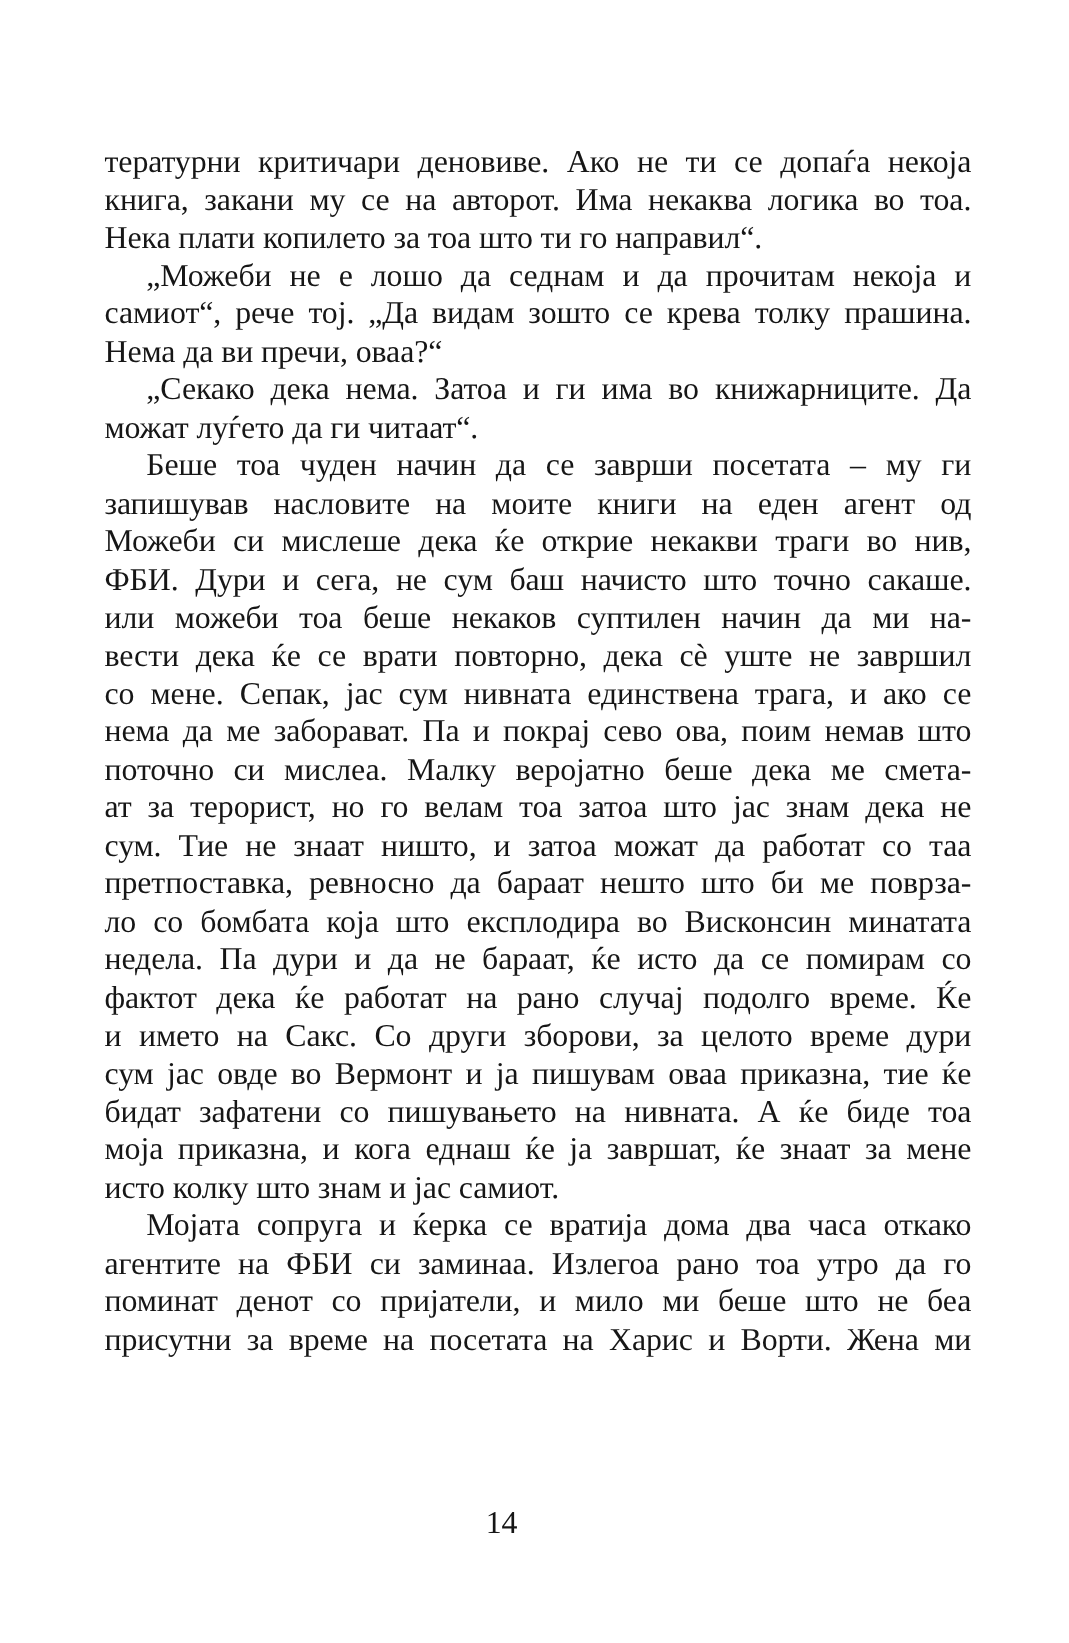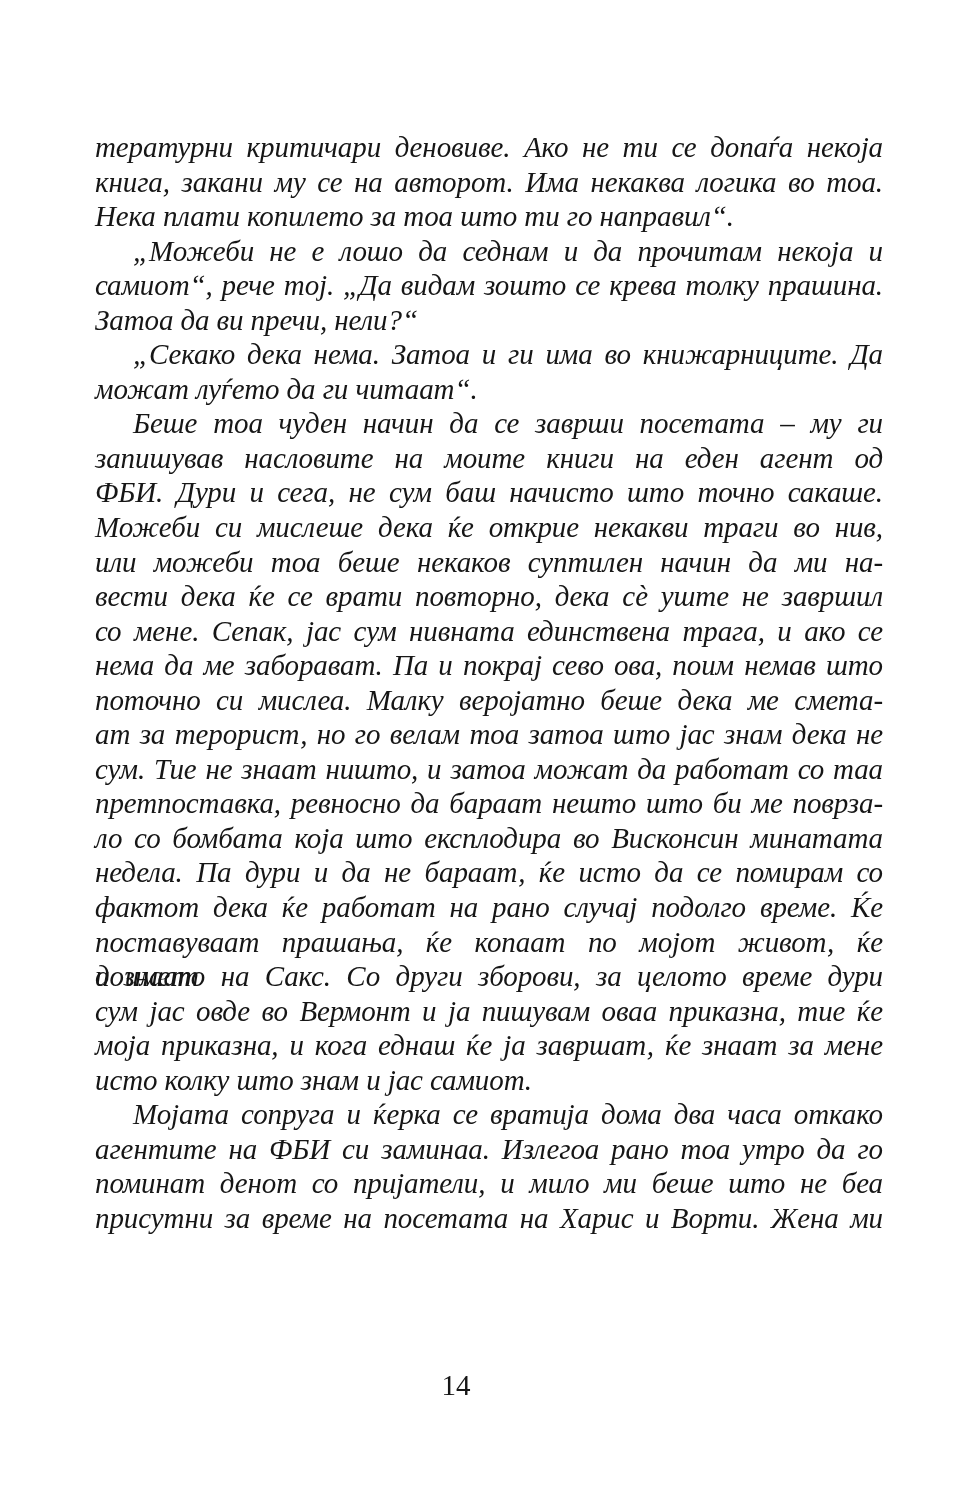--- a/index.html
+++ b/index.html
@@ -21,21 +21,20 @@
     left: 95px;
     top: 130px;
     width: 788px;
     font-size: 29px;
     line-height: 34.55px;
     letter-spacing: -0.1px;
   }
   .paragraph {
     margin: 0;
     padding: 0;
-    font-style: italic;
   }
   .line {
     text-align: justify;
     text-align-last: justify;
     height: 34.55px;
     overflow: visible;
     white-space: normal;
   }
   .line.ind {
     text-indent: 38px;
@@ -61,45 +60,45 @@
 <div class="page">
   <div class="text-block">
       <div class="paragraph">
         <div class="line">тературни критичари деновиве. Ако не ти се допаѓа некоја</div>
         <div class="line">книга, закани му се на авторот. Има некаква логика во тоа.</div>
         <div class="line end">Нека плати копилето за тоа што ти го направил“.</div>
       </div>
       <div class="paragraph">
         <div class="line ind">„Можеби не е лошо да седнам и да прочитам некоја и</div>
         <div class="line">самиот“, рече тој. „Да видам зошто се крева толку прашина.</div>
-        <div class="line end">Затоа да ви пречи, нели?“</div>
+        <div class="line end">Нема да ви пречи, оваа?“</div>
       </div>
       <div class="paragraph">
         <div class="line ind">„Секако дека нема. Затоа и ги има во книжарниците. Да</div>
         <div class="line end">можат луѓето да ги читаат“.</div>
       </div>
       <div class="paragraph">
         <div class="line ind">Беше тоа чуден начин да се заврши посетата – му ги</div>
         <div class="line">запишував насловите на моите книги на еден агент од</div>
+        <div class="line">Можеби си мислеше дека ќе открие некакви траги во нив,</div>
         <div class="line">ФБИ. Дури и сега, не сум баш начисто што точно сакаше.</div>
-        <div class="line">Можеби си мислеше дека ќе открие некакви траги во нив,</div>
         <div class="line">или можеби тоа беше некаков суптилен начин да ми на-</div>
         <div class="line">вести дека ќе се врати повторно, дека сè уште не завршил</div>
         <div class="line">со мене. Сепак, јас сум нивната единствена трага, и ако се</div>
         <div class="line">нема да ме заборават. Па и покрај сево ова, поим немав што</div>
         <div class="line">поточно си мислеа. Малку веројатно беше дека ме смета-</div>
         <div class="line">ат за терорист, но го велам тоа затоа што јас знам дека не</div>
         <div class="line">сум. Тие не знаат ништо, и затоа можат да работат со таа</div>
         <div class="line">претпоставка, ревносно да бараат нешто што би ме поврза-</div>
         <div class="line">ло со бомбата која што експлодира во Висконсин минатата</div>
         <div class="line">недела. Па дури и да не бараат, ќе исто да се помирам со</div>
         <div class="line">фактот дека ќе работат на рано случај подолго време. Ќе</div>
-        <div class="line">поставуваат прашања, ќе копаат по мојот живот, ќе дознаат</div>
         <div class="line">и името на Сакс. Со други зборови, за целото време дури</div>
         <div class="line">сум јас овде во Вермонт и ја пишувам оваа приказна, тие ќе</div>
+        <div class="line">бидат зафатени со пишувањето на нивната. А ќе биде тоа</div>
         <div class="line">моја приказна, и кога еднаш ќе ја завршат, ќе знаат за мене</div>
         <div class="line end">исто колку што знам и јас самиот.</div>
       </div>
       <div class="paragraph">
         <div class="line ind">Мојата сопруга и ќерка се вратија дома два часа откако</div>
         <div class="line">агентите на ФБИ си заминаа. Излегоа рано тоа утро да го</div>
         <div class="line">поминат денот со пријатели, и мило ми беше што не беа</div>
         <div class="line">присутни за време на посетата на Харис и Ворти. Жена ми</div>
       </div>
     </div>

